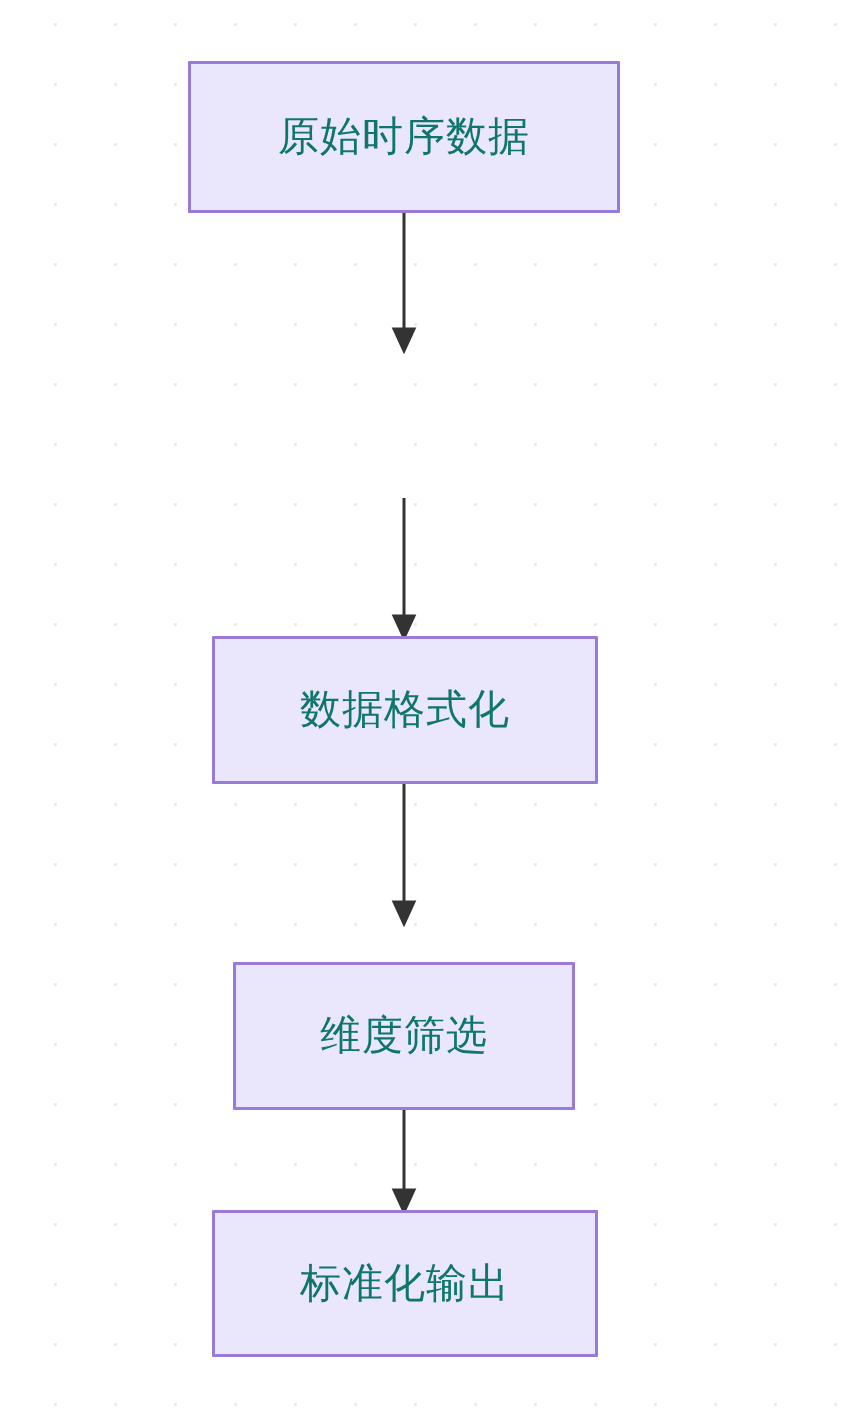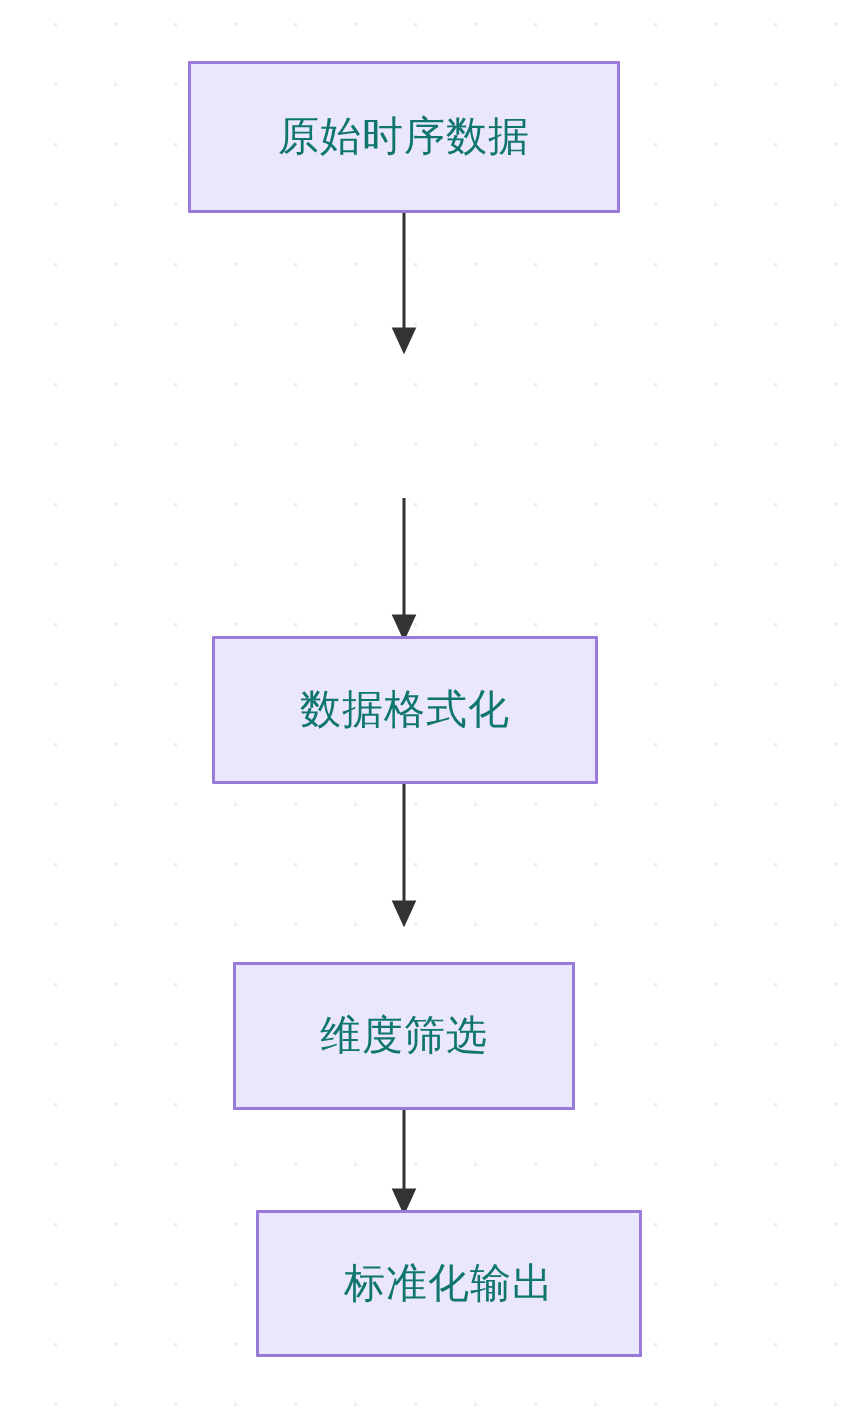--- a/index.html
+++ b/index.html
@@ -52,21 +52,21 @@
     width: 862px;
     height: 1412px;
     pointer-events: none;
   }
 
   
   #node-0 { left: 188px; top: 61px;   width: 432px; height: 152px; }
   #node-1 { left: 233px; top: 349px;  width: 342px; height: 149px; }
   #node-2 { left: 212px; top: 636px;  width: 386px; height: 148px; align-items: center; }
   #node-3 { left: 233px; top: 922px;  width: 342px; height: 148px; margin-top: 40px; }
-  #node-4 { left: 212px; top: 1210px; width: 386px; height: 147px; margin-left: 44px; }
+  #node-4 { left: 212px; top: 1210px; width: 386px; height: 147px; }
 </style>
 </head>
 <body>
 
 <div id="canvas">
 
   <svg class="edge-layer" viewBox="0 0 862 1412" width="862" height="1412" xmlns="http://www.w3.org/2000/svg">
     <defs>
       <marker id="arrowhead" markerWidth="9" markerHeight="9" refX="4.2" refY="4.5" orient="auto" markerUnits="strokeWidth">
         <path d="M0,0.4 L9,4.5 L0,8.6 z" fill="#333333"></path>

